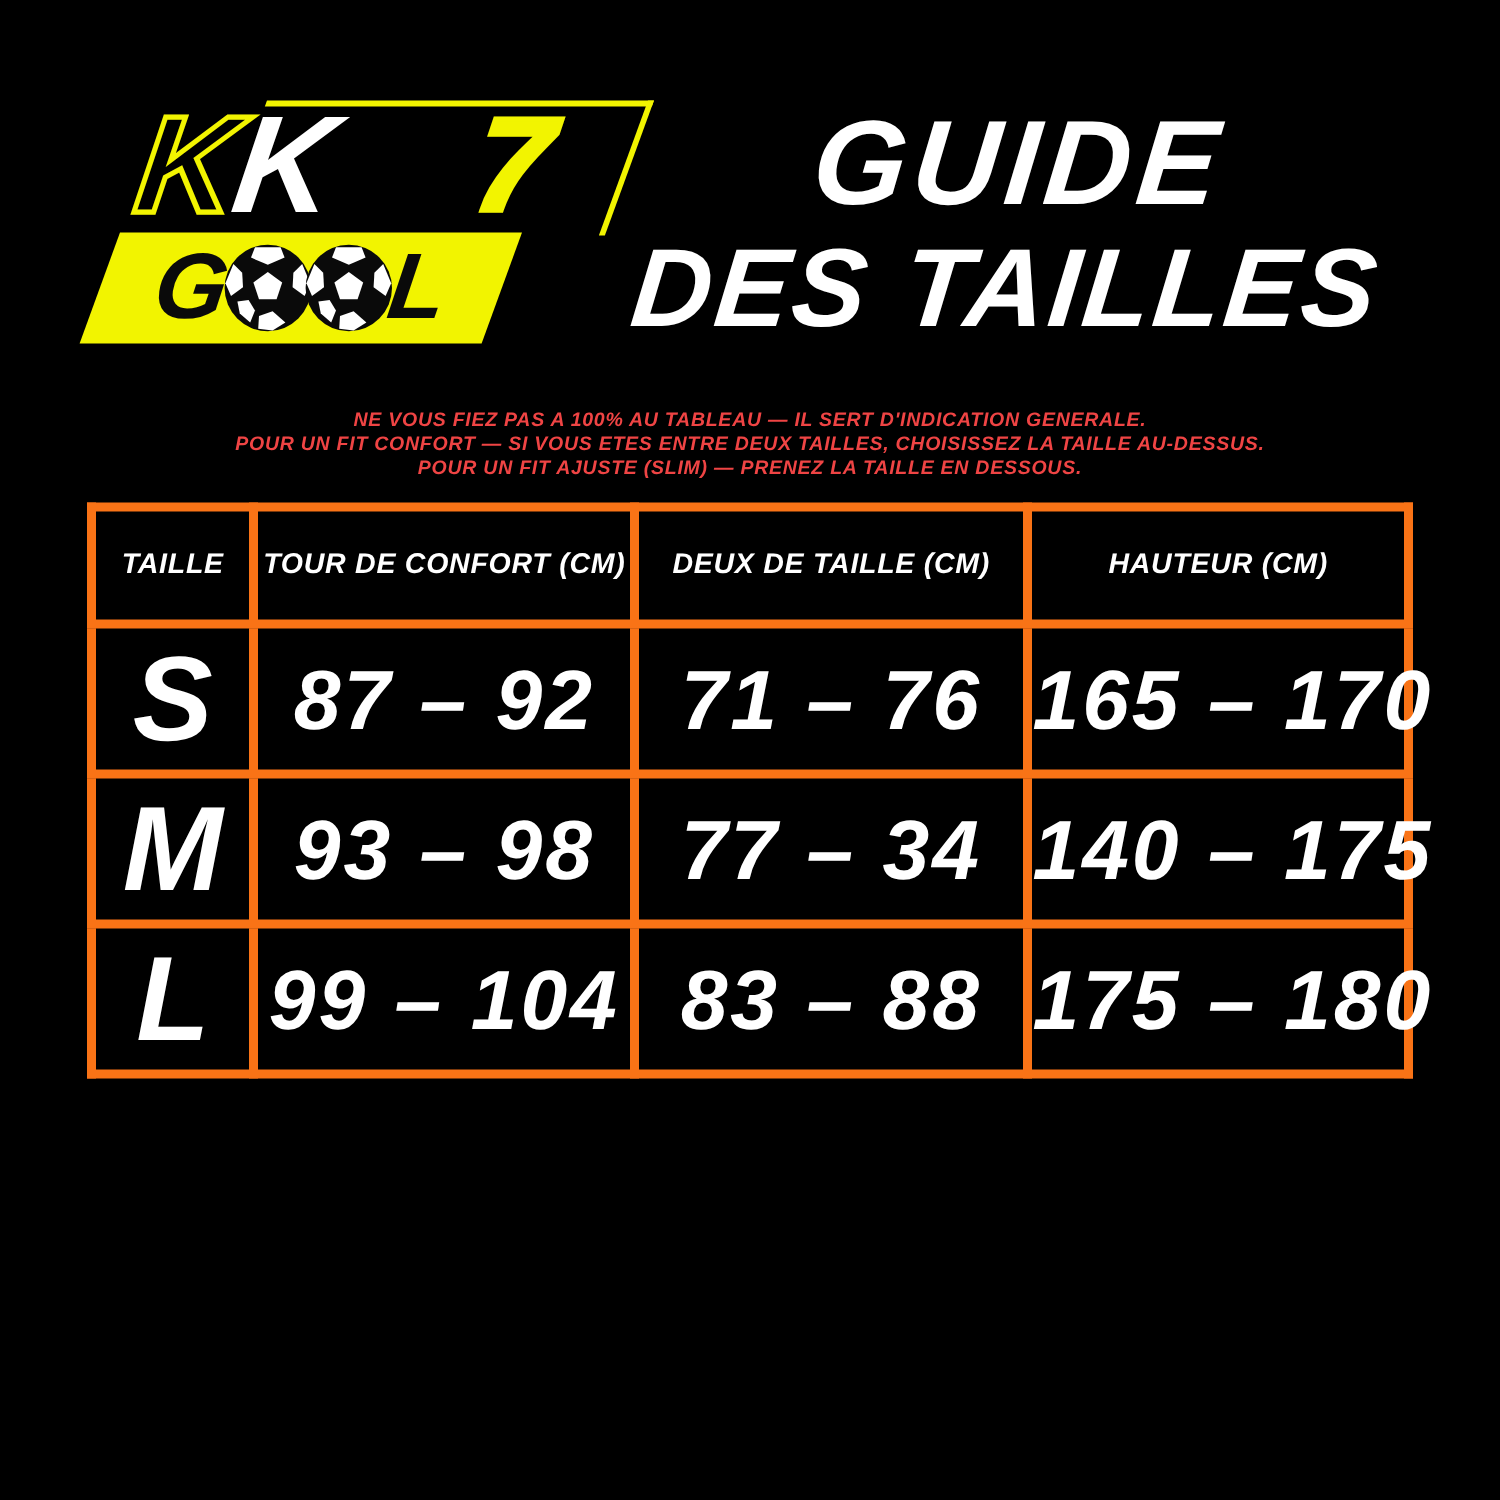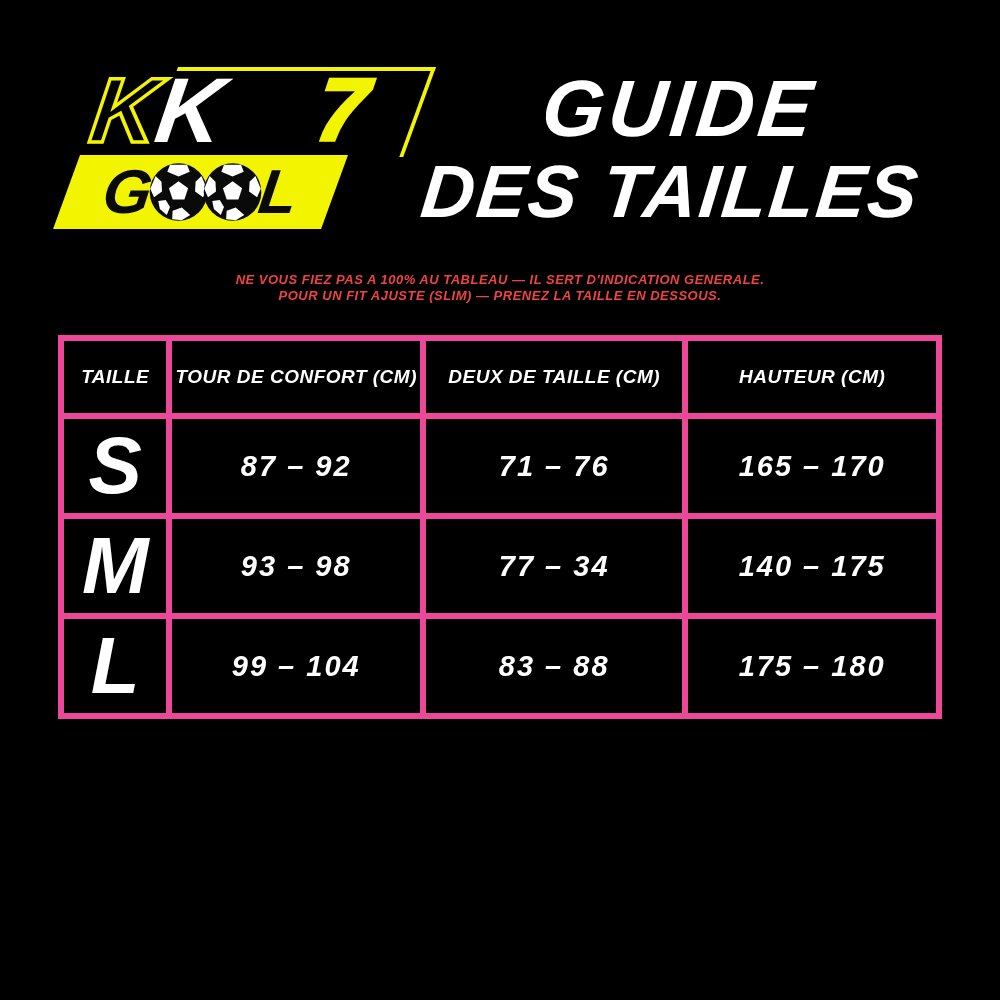--- a/index.html
+++ b/index.html
@@ -86,37 +86,37 @@
   }
 
   
   table.size-table {
     position: absolute; left: 58px; top: 335px;
     width: 884px;
     border-collapse: collapse;
     table-layout: fixed;
   }
   .size-table td, .size-table th {
-    border: 6px solid #ec4899;
+    border: 6px solid #f97316;
     background: #000000;
     text-align: center;
     vertical-align: middle;
     padding: 0;
     color: #ffffff;
     font-style: italic;
     font-weight: bold;
   }
   .size-table thead tr { height: 78px; }
   .size-table tbody tr { height: 100px; }
   .col-size   { width: 12%; }
   .col-chest  { width: 29%; }
   .col-waist  { width: 30%; }
   .col-height { width: 29%; }
   .size-table th { font-size: 19px; letter-spacing: 0.5px; }
-  .value-cell { font-size: 29px; letter-spacing: 2px; white-space: nowrap; }
+  .value-cell { font-size: 56px; letter-spacing: 2px; white-space: nowrap; }
   .size-label { display: inline-block; line-height: 1; }
   .size-label[data-len="1"] { font-size: 80px; }
   .size-label[data-len="2"] { font-size: 62px; }
   .size-label[data-len="3"] { font-size: 44px; }
 </style>
 </head>
 <body>
 
 <div class="canvas">
 
@@ -153,20 +153,21 @@
     </div>
   </div>
 
   <div class="title">
     <div class="title-line1">GUIDE</div>
     <div class="title-line2">DES TAILLES</div>
   </div>
 
   <div class="disclaimer">
     <div>NE VOUS FIEZ PAS A 100% AU TABLEAU — IL SERT D'INDICATION GENERALE.</div>
+    <div>POUR UN FIT CONFORT — SI VOUS ETES ENTRE DEUX TAILLES, CHOISISSEZ LA TAILLE AU-DESSUS.</div>
     <div>POUR UN FIT AJUSTE (SLIM) — PRENEZ LA TAILLE EN DESSOUS.</div>
   </div>
 
   <table class="size-table">
     <thead>
       <tr>
         <th class="col-size">TAILLE</th>
         <th class="col-chest">TOUR DE CONFORT (CM)</th>
         <th class="col-waist">DEUX DE TAILLE (CM)</th>
         <th class="col-height">HAUTEUR (CM)</th>

